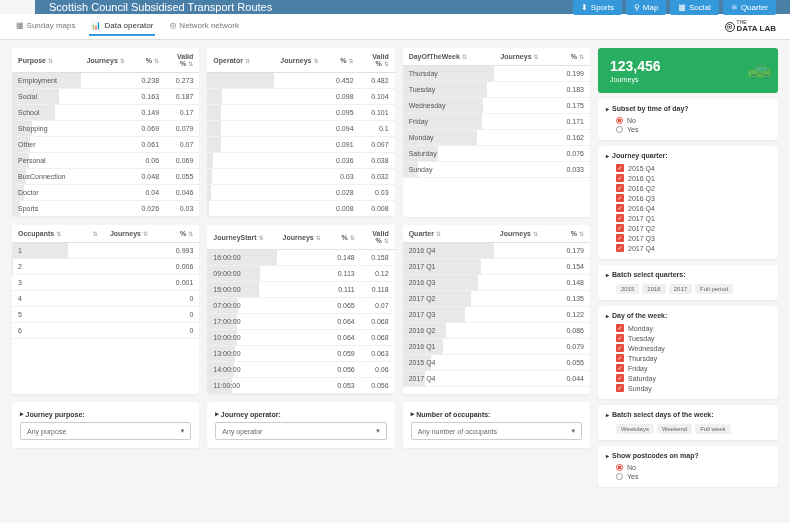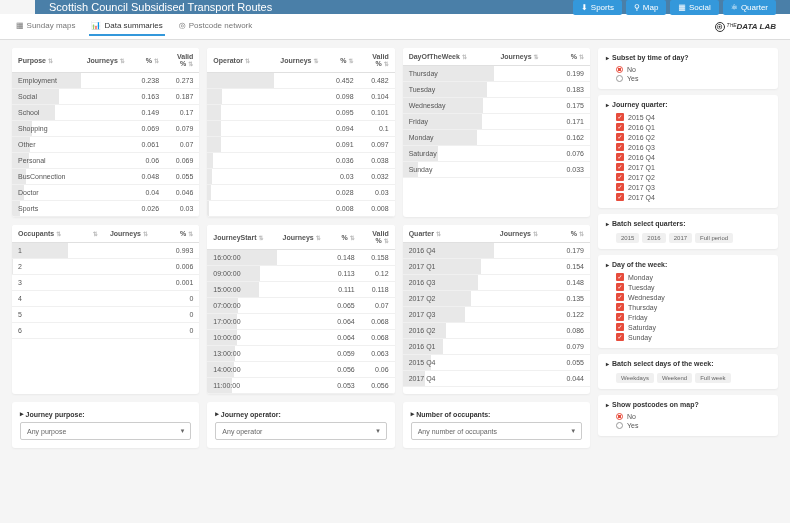--- a/index.html
+++ b/index.html
@@ -73,30 +73,30 @@
 </div>
 
 <div class="topbar">
   <div class="tabs">
       <div class="tab">
         <span>▦</span>
         <span>Sunday maps</span>
       </div>
       <div class="tab active">
         <span>📊</span>
-        <span>Data summaries</span>
+        <span>Data operator</span>
       </div>
       <div class="tab">
         <span>◎</span>
-        <span>Postcode network</span>
+        <span>Network network</span>
       </div>
     </div>
   <div class="logo">
     <span class="circ">⦿</span>
-    <span style="display:flex;line-height:1;font-style:italic;">
+    <span style="display:flex;flex-direction:column;line-height:1;">
       <span style="font-size:5px;font-weight:normal;">THE</span>
       <span>DATA LAB</span>
     </span>
   </div>
 </div>
 
 <div class="layout">
   <div class="main">
     <div class="tables-row" id="row1">
         <div class="tbl-card small">
@@ -480,20 +480,25 @@
         <div class="sel-card">
           <div class="lbl"><span>▸</span> Number of occupants:</div>
           <div class="sel">
             <span>Any number of occupants</span>
             <span>▾</span>
           </div>
         </div>
       </div>
   </div>
   <div class="side">
+    <div class="stat-card">
+      <div class="num">123,456</div>
+      <div class="lbl">Journeys</div>
+      <div class="icon">🚕</div>
+    </div>
     <div id="panels" style="display: flex; flex-direction: column; gap: 6px;">
         <div class="panel">
           <div class="ptitle">Subset by time of day?</div>
           <div class="radio-row"><span class="radio sel"></span>No</div>
           <div class="radio-row"><span class="radio"></span>Yes</div>
         </div>
         <div class="panel">
           <div class="ptitle">Journey quarter:</div>
           <div class="check-row"><span class="check">✓</span>2015 Q4</div>
           <div class="check-row"><span class="check">✓</span>2016 Q1</div>

